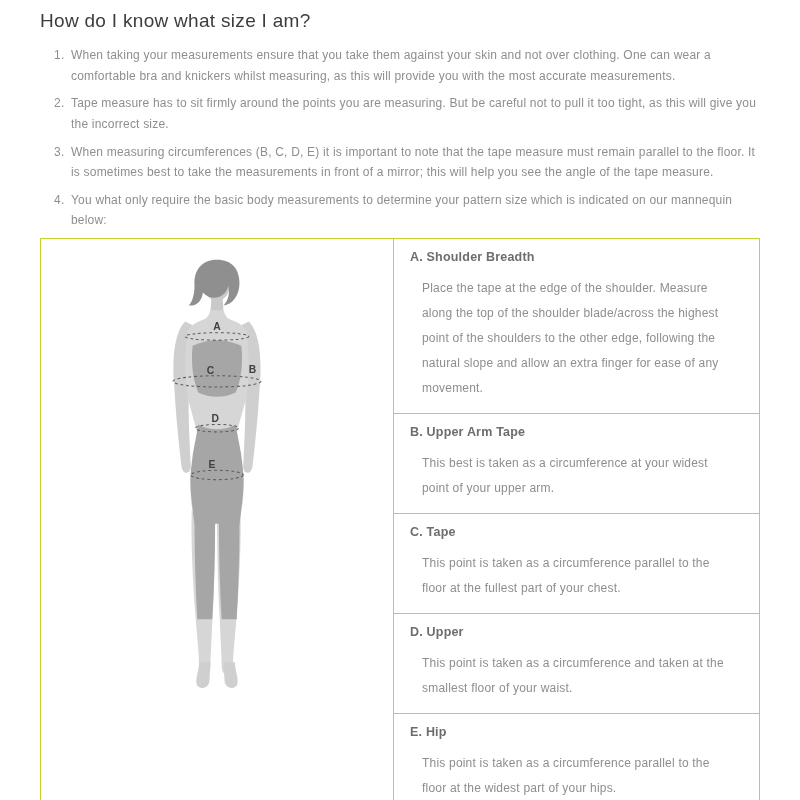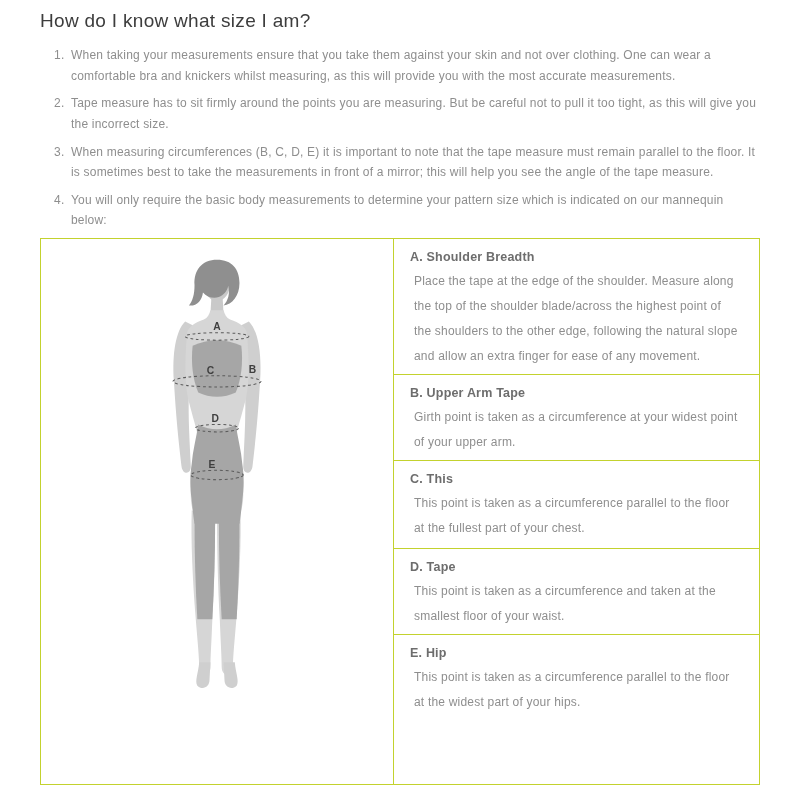--- a/index.html
+++ b/index.html
@@ -29,40 +29,40 @@
     border:1px solid var(--accent);vertical-align:top;
   }
   td.figure-cell{
     width:353px;text-align:center;vertical-align:middle;
   }
   td.info-cell{padding:11px 16px 0 16px;}
   .info-cell h3{
     font-size:12.5px;font-weight:bold;color:var(--subhead);
     margin:0 0 5px 0;letter-spacing:.2px;
   }
-  .info-cell p{font-size:12px;line-height:25px;margin:4px;letter-spacing:.2px;}
+  .info-cell p{font-size:12px;line-height:25px;margin:12px;letter-spacing:.2px;}
   .row-a{height:136px;} .row-b{height:86px;} .row-c{height:88px;}
   .row-d{height:86px;} .row-e{height:150px;}
   svg text{
     font-family:"Liberation Sans", sans-serif;font-size:11px;font-weight:bold;fill:#3f3f3f;
   }
 </style>
 </head>
 <body>
 
 <div class="page">
 
   <h1>How do I know what size I am?</h1>
 
 
   <ol class="steps">
     <li>When taking your measurements ensure that you take them against your skin and not over clothing. One can wear a comfortable bra and knickers whilst measuring, as this will provide you with the most accurate measurements.</li>
     <li>Tape measure has to sit firmly around the points you are measuring. But be careful not to pull it too tight, as this will give you the incorrect size.</li>
     <li>When measuring circumferences (B, C, D, E) it is important to note that the tape measure must remain parallel to the floor. It is sometimes best to take the measurements in front of a mirror; this will help you see the angle of the tape measure.</li>
-    <li>You will only require the basic body measurements to determine your pattern size which is indicated on our mannequin below:</li>
+    <li>You what only require the basic body measurements to determine your pattern size which is indicated on our mannequin below:</li>
   </ol>
 
   <table class="size-table">
     <tbody>
         <tr>
       <td class="figure-cell" rowspan="5">
         <svg width="206" height="470" viewBox="0 0 220 500" aria-hidden="true">
 
           <path d="M104,60 L116,60 L117,78 L103,78 Z" fill="#c9c9c9"></path>
 
@@ -102,32 +102,32 @@
         </svg>
       </td>
       <td class="info-cell row-a">
         <h3>A. Shoulder Breadth</h3>
         <p>Place the tape at the edge of the shoulder. Measure along the top of the shoulder blade/across the highest point of the shoulders to the other edge, following the natural slope and allow an extra finger for ease of any movement.</p>
       </td>
     </tr>
     <tr>
       <td class="info-cell row-b">
         <h3>B. Upper Arm Tape</h3>
-        <p>Girth point is taken as a circumference at your widest point of your upper arm.</p>
+        <p>This best is taken as a circumference at your widest point of your upper arm.</p>
       </td>
     </tr>
     <tr>
       <td class="info-cell row-c">
-        <h3>C. This</h3>
+        <h3>C. Tape</h3>
         <p>This point is taken as a circumference parallel to the floor at the fullest part of your chest.</p>
       </td>
     </tr>
     <tr>
       <td class="info-cell row-d">
-        <h3>D. Tape</h3>
+        <h3>D. Upper</h3>
         <p>This point is taken as a circumference and taken at the smallest floor of your waist.</p>
       </td>
     </tr>
     <tr>
       <td class="info-cell row-e">
         <h3>E. Hip</h3>
         <p>This point is taken as a circumference parallel to the floor at the widest part of your hips.</p>
       </td>
     </tr>
   </tbody>

